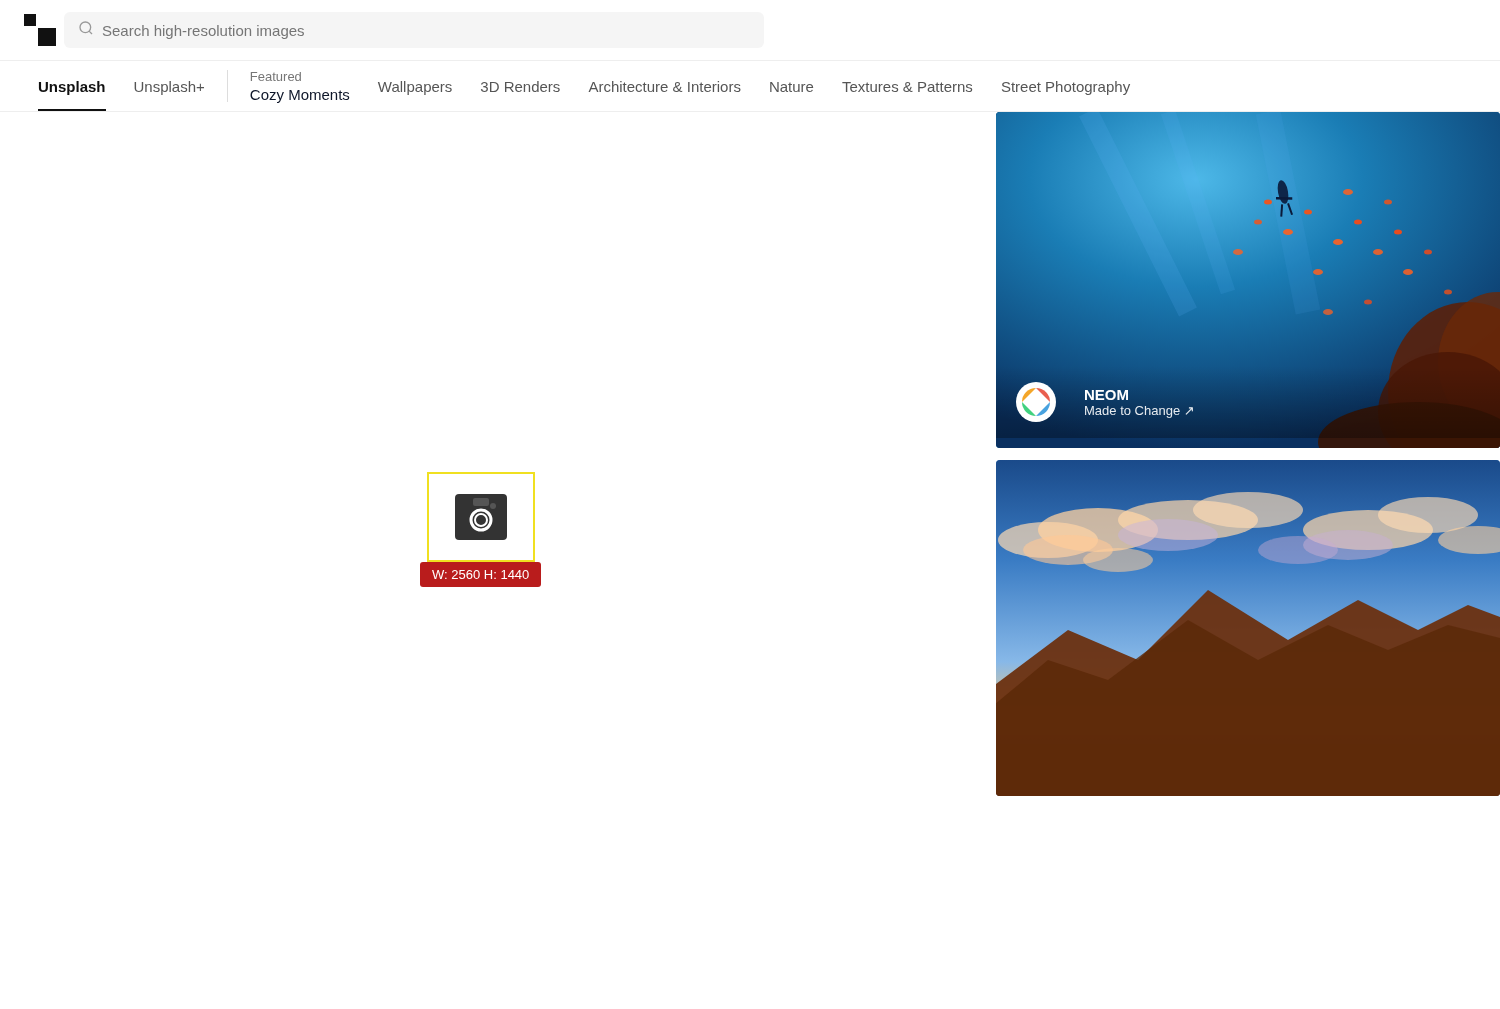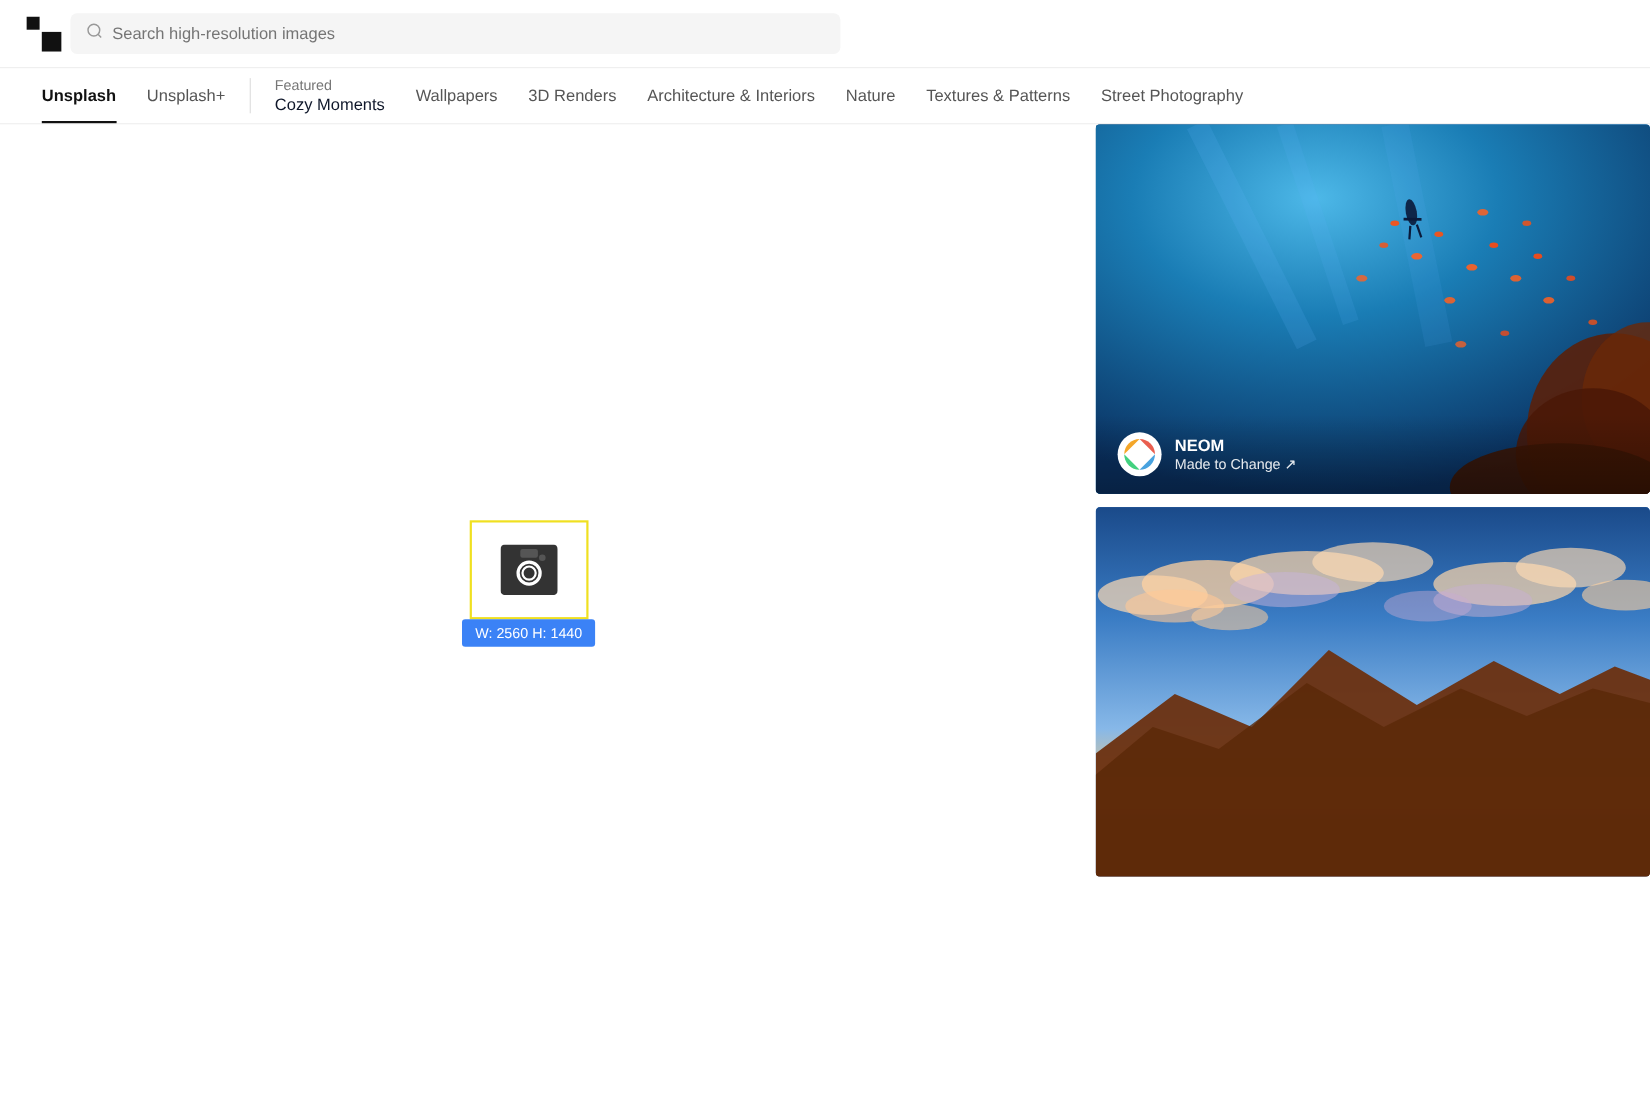--- a/index.html
+++ b/index.html
@@ -25,35 +25,35 @@
     
     .main { display: flex; padding: 0; position: relative; }
 
     
     .left-panel { flex: 1; min-height: 860px; display: flex; flex-direction: column; align-items: center; justify-content: center; position: relative; }
 
     
     .screenshot-indicator { position: absolute; top: 360px; left: 420px; display: flex; flex-direction: column; align-items: center; }
     .camera-box { border: 2px solid #f0e020; background: rgba(255,255,255,0.95); padding: 18px 24px; display: flex; align-items: center; justify-content: center; }
     .camera-icon-wrap { width: 56px; height: 50px; display: flex; align-items: center; justify-content: center; }
-    .dimensions-tooltip { background: #3b82f6; color: #fff; font-size: 13px; padding: 5px 12px; border-radius: 3px; white-space: nowrap; margin-top: 0; }
+    .dimensions-tooltip { background: #b91c1c; color: #fff; font-size: 13px; padding: 5px 12px; border-radius: 3px; white-space: nowrap; margin-top: 0; }
 
     
     .right-panel { width: 520px; flex-shrink: 0; padding: 0 0 0 16px; display: flex; flex-direction: column; gap: 12px; padding-top: 0; }
 
     
     .image-card { position: relative; border-radius: 4px; overflow: hidden; cursor: pointer; }
     .image-card-top { height: 336px; background: #1a6ea8; position: relative; overflow: hidden; }
     .image-card-bottom { height: 336px; background: #4a90d9; position: relative; overflow: hidden; }
 
     
     .ocean-bg { width: 100%; height: 100%; position: relative; background: linear-gradient(160deg, #0a3d6b 0%, #1565a8 25%, #1e7fc4 50%, #0e5c99 75%, #0a4a80 100%); }
 
     
-    .card-overlay { position: absolute; bottom: 0; left: 0; right: 0; padding: 16px 20px; background: linear-gradient(transparent, rgba(0,0,0,0.3)); display: flex; align-items: center; gap: 12px; }
+    .card-overlay { position: absolute; bottom: 10px; left: 0; right: 0; padding: 16px 20px; background: linear-gradient(transparent, rgba(0,0,0,0.3)); display: flex; align-items: center; gap: 28px; }
     .neom-avatar { width: 40px; height: 40px; border-radius: 50%; overflow: hidden; background: #fff; display: flex; align-items: center; justify-content: center; flex-shrink: 0; }
     .neom-text { display: flex; flex-direction: column; }
     .neom-name { color: #fff; font-size: 15px; font-weight: 600; }
     .neom-sub { color: rgba(255,255,255,0.9); font-size: 13px; display: flex; align-items: center; gap: 4px; }
   </style>
 </head>
 <body>
 
 <div class="header">
   <div class="logo">

